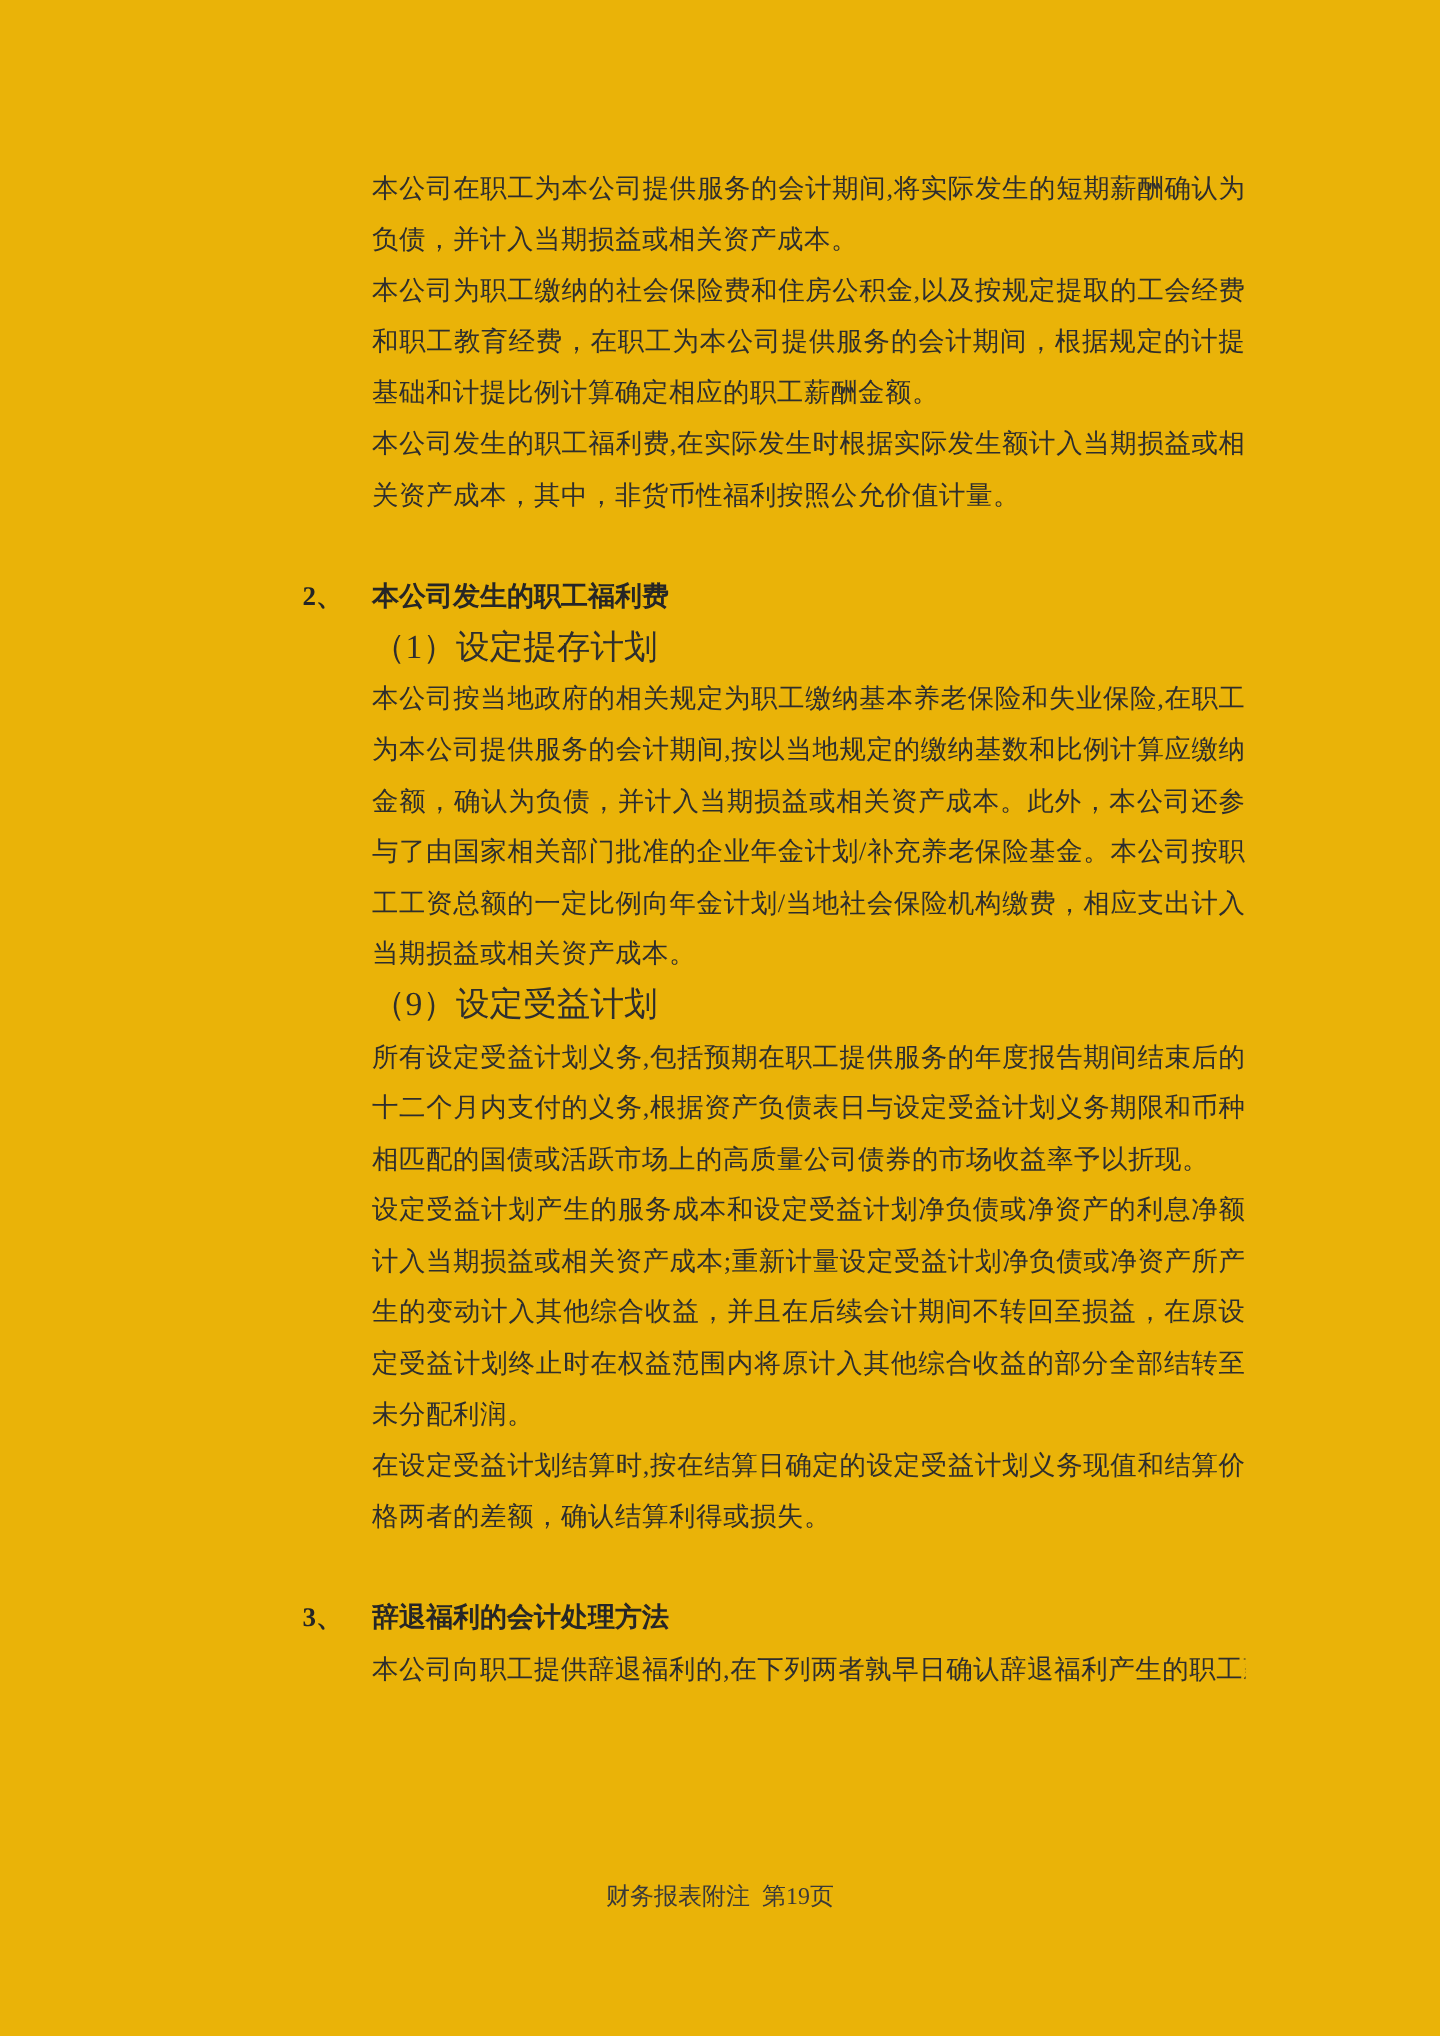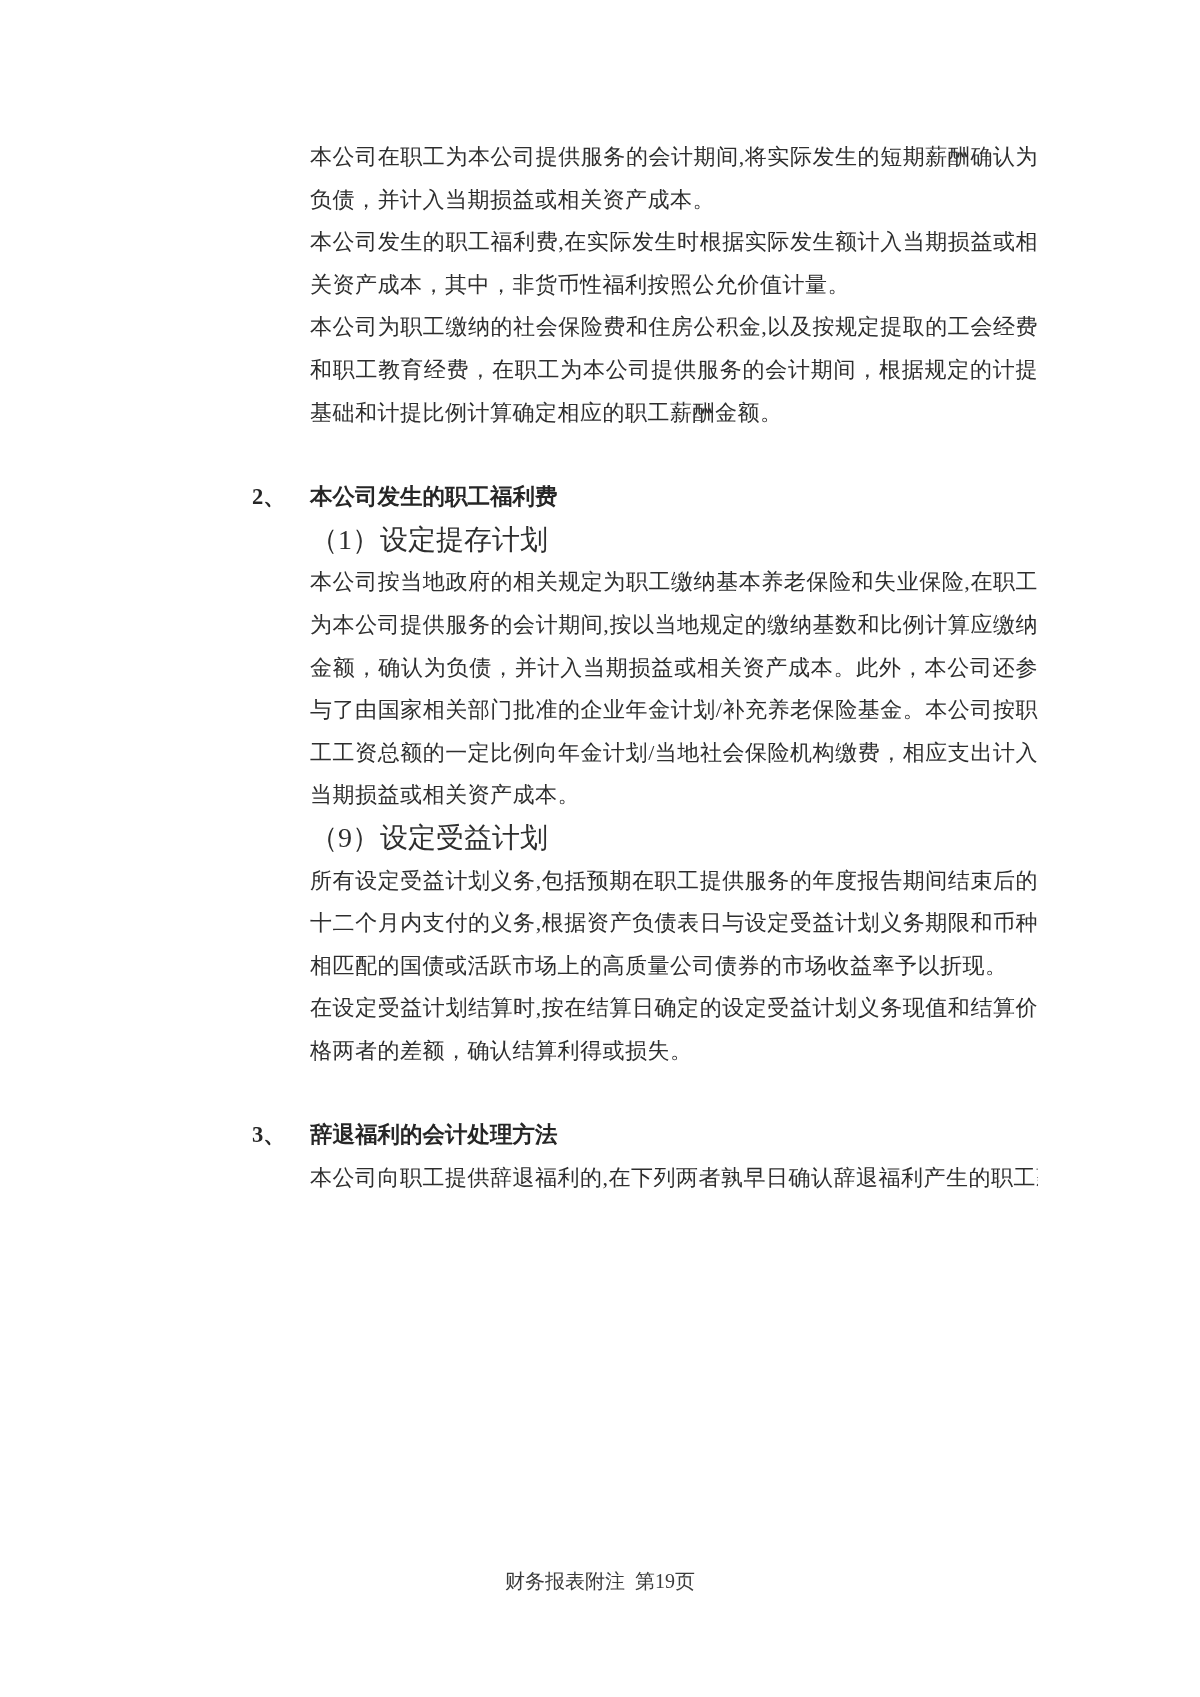--- a/index.html
+++ b/index.html
@@ -5,21 +5,21 @@
   html, body {
     margin: 0;
     padding: 0;
     background: #e9e9e9;
   }
   .page {
     position: relative;
     width: 1200px;
     height: 1697px;
     margin: 0 auto;
-    background: #ffffff;
+    background: #eab308;
     overflow: hidden;
     font-family: "Liberation Serif", "DejaVu Serif", serif;
     color: #2e2e2e;
     box-shadow: 0 0 6px rgba(0,0,0,0.15);
   }
   .content {
     position: absolute;
     top: 136px;
     left: 310px;
     width: 728px;
@@ -69,32 +69,33 @@
     white-space: pre;
   }
 </style>
 </head>
 <body>
 
 <div class="page">
   <div class="content">
 
     <p class="para">本公司在职工为本公司提供服务的会计期间,将实际发生的短期薪酬确认为负债，并计入当期损益或相关资产成本。</p>
+    <p class="para">本公司为职工缴纳的社会保险费和住房公积金,以及按规定提取的工会经费和职工教育经费，在职工为本公司提供服务的会计期间，根据规定的计提基础和计提比例计算确定相应的职工薪酬金额。</p>
     <p class="para">本公司发生的职工福利费,在实际发生时根据实际发生额计入当期损益或相关资产成本，其中，非货币性福利按照公允价值计量。</p>
-    <p class="para">本公司为职工缴纳的社会保险费和住房公积金,以及按规定提取的工会经费和职工教育经费，在职工为本公司提供服务的会计期间，根据规定的计提基础和计提比例计算确定相应的职工薪酬金额。</p>
 
     <div class="section">
       <div class="section-heading">
         <span class="section-number">2、</span>
         <span class="section-title">本公司发生的职工福利费</span>
       </div>
       <p class="subheading">（1）设定提存计划</p>
       <p class="para">本公司按当地政府的相关规定为职工缴纳基本养老保险和失业保险,在职工为本公司提供服务的会计期间,按以当地规定的缴纳基数和比例计算应缴纳金额，确认为负债，并计入当期损益或相关资产成本。此外，本公司还参与了由国家相关部门批准的企业年金计划/补充养老保险基金。本公司按职工工资总额的一定比例向年金计划/当地社会保险机构缴费，相应支出计入当期损益或相关资产成本。</p>
       <p class="subheading">（9）设定受益计划</p>
       <p class="para">所有设定受益计划义务,包括预期在职工提供服务的年度报告期间结束后的十二个月内支付的义务,根据资产负债表日与设定受益计划义务期限和币种相匹配的国债或活跃市场上的高质量公司债券的市场收益率予以折现。</p>
+      <p class="para">设定受益计划产生的服务成本和设定受益计划净负债或净资产的利息净额计入当期损益或相关资产成本;重新计量设定受益计划净负债或净资产所产生的变动计入其他综合收益，并且在后续会计期间不转回至损益，在原设定受益计划终止时在权益范围内将原计入其他综合收益的部分全部结转至未分配利润。</p>
       <p class="para">在设定受益计划结算时,按在结算日确定的设定受益计划义务现值和结算价格两者的差额，确认结算利得或损失。</p>
     </div>
 
     <div class="section">
       <div class="section-heading">
         <span class="section-number">3、</span>
         <span class="section-title">辞退福利的会计处理方法</span>
       </div>
       <p class="para para-cutoff">本公司向职工提供辞退福利的,在下列两者孰早日确认辞退福利产生的职工薪</p>
     </div>

